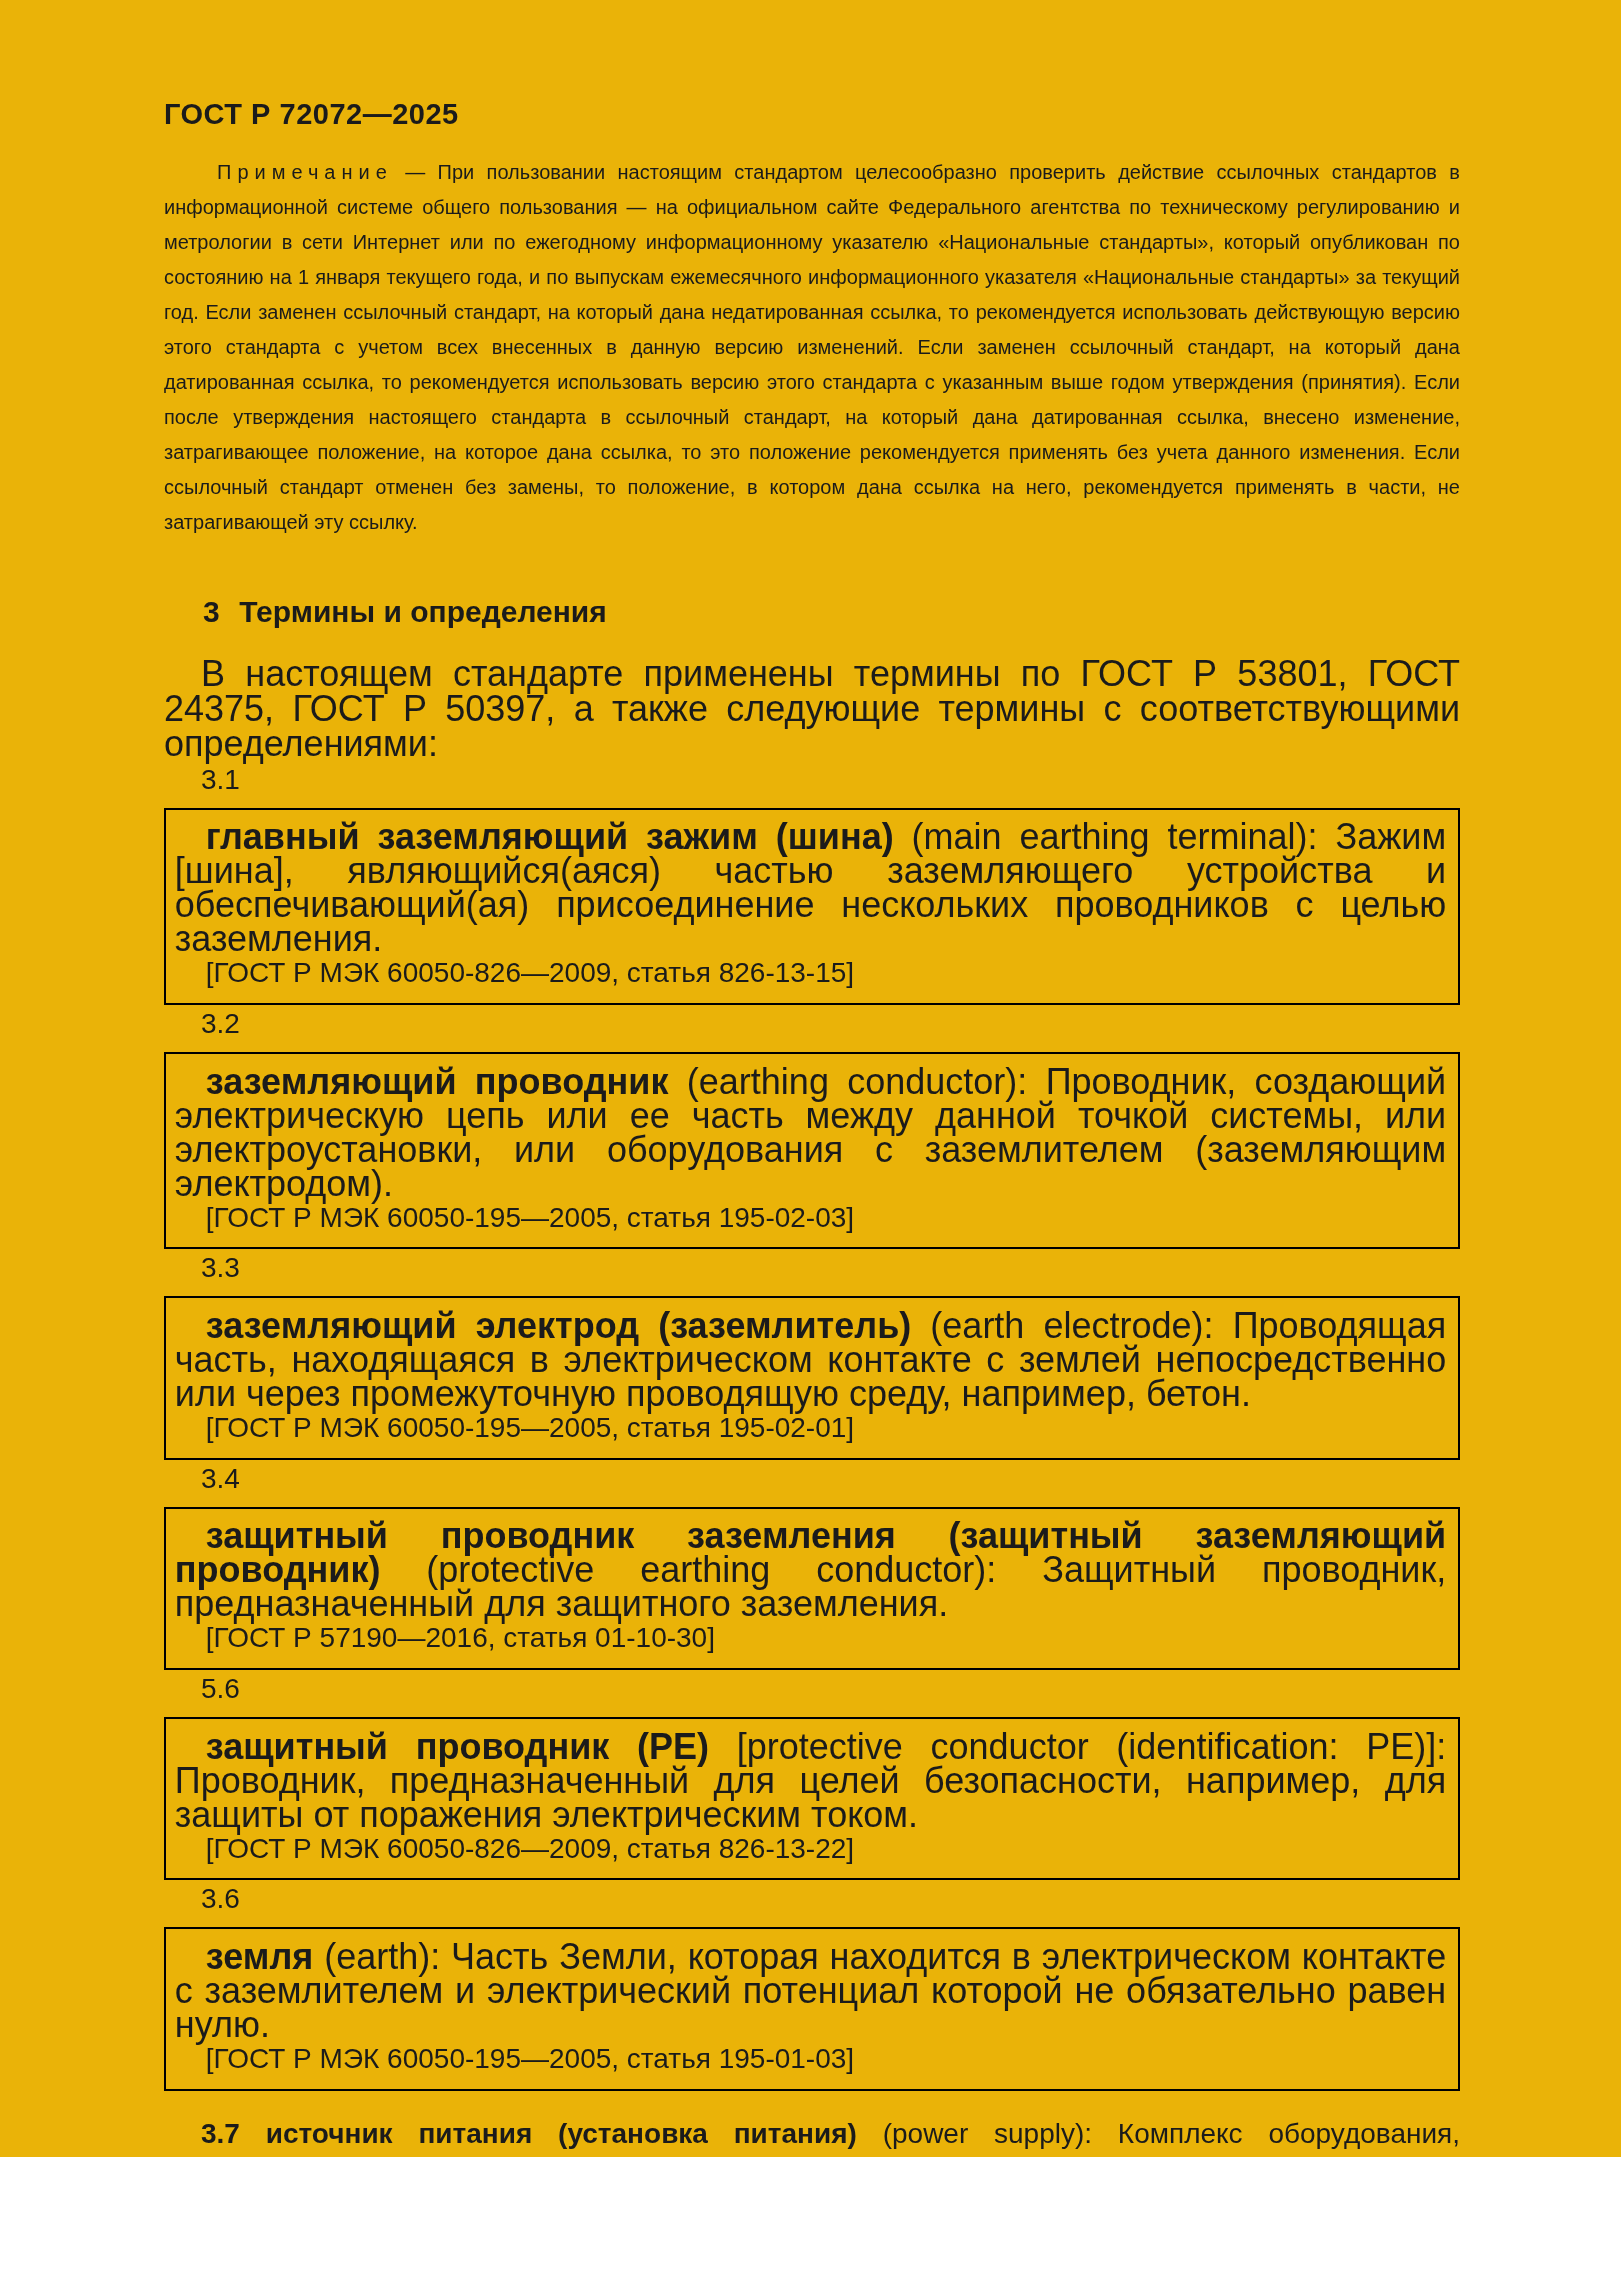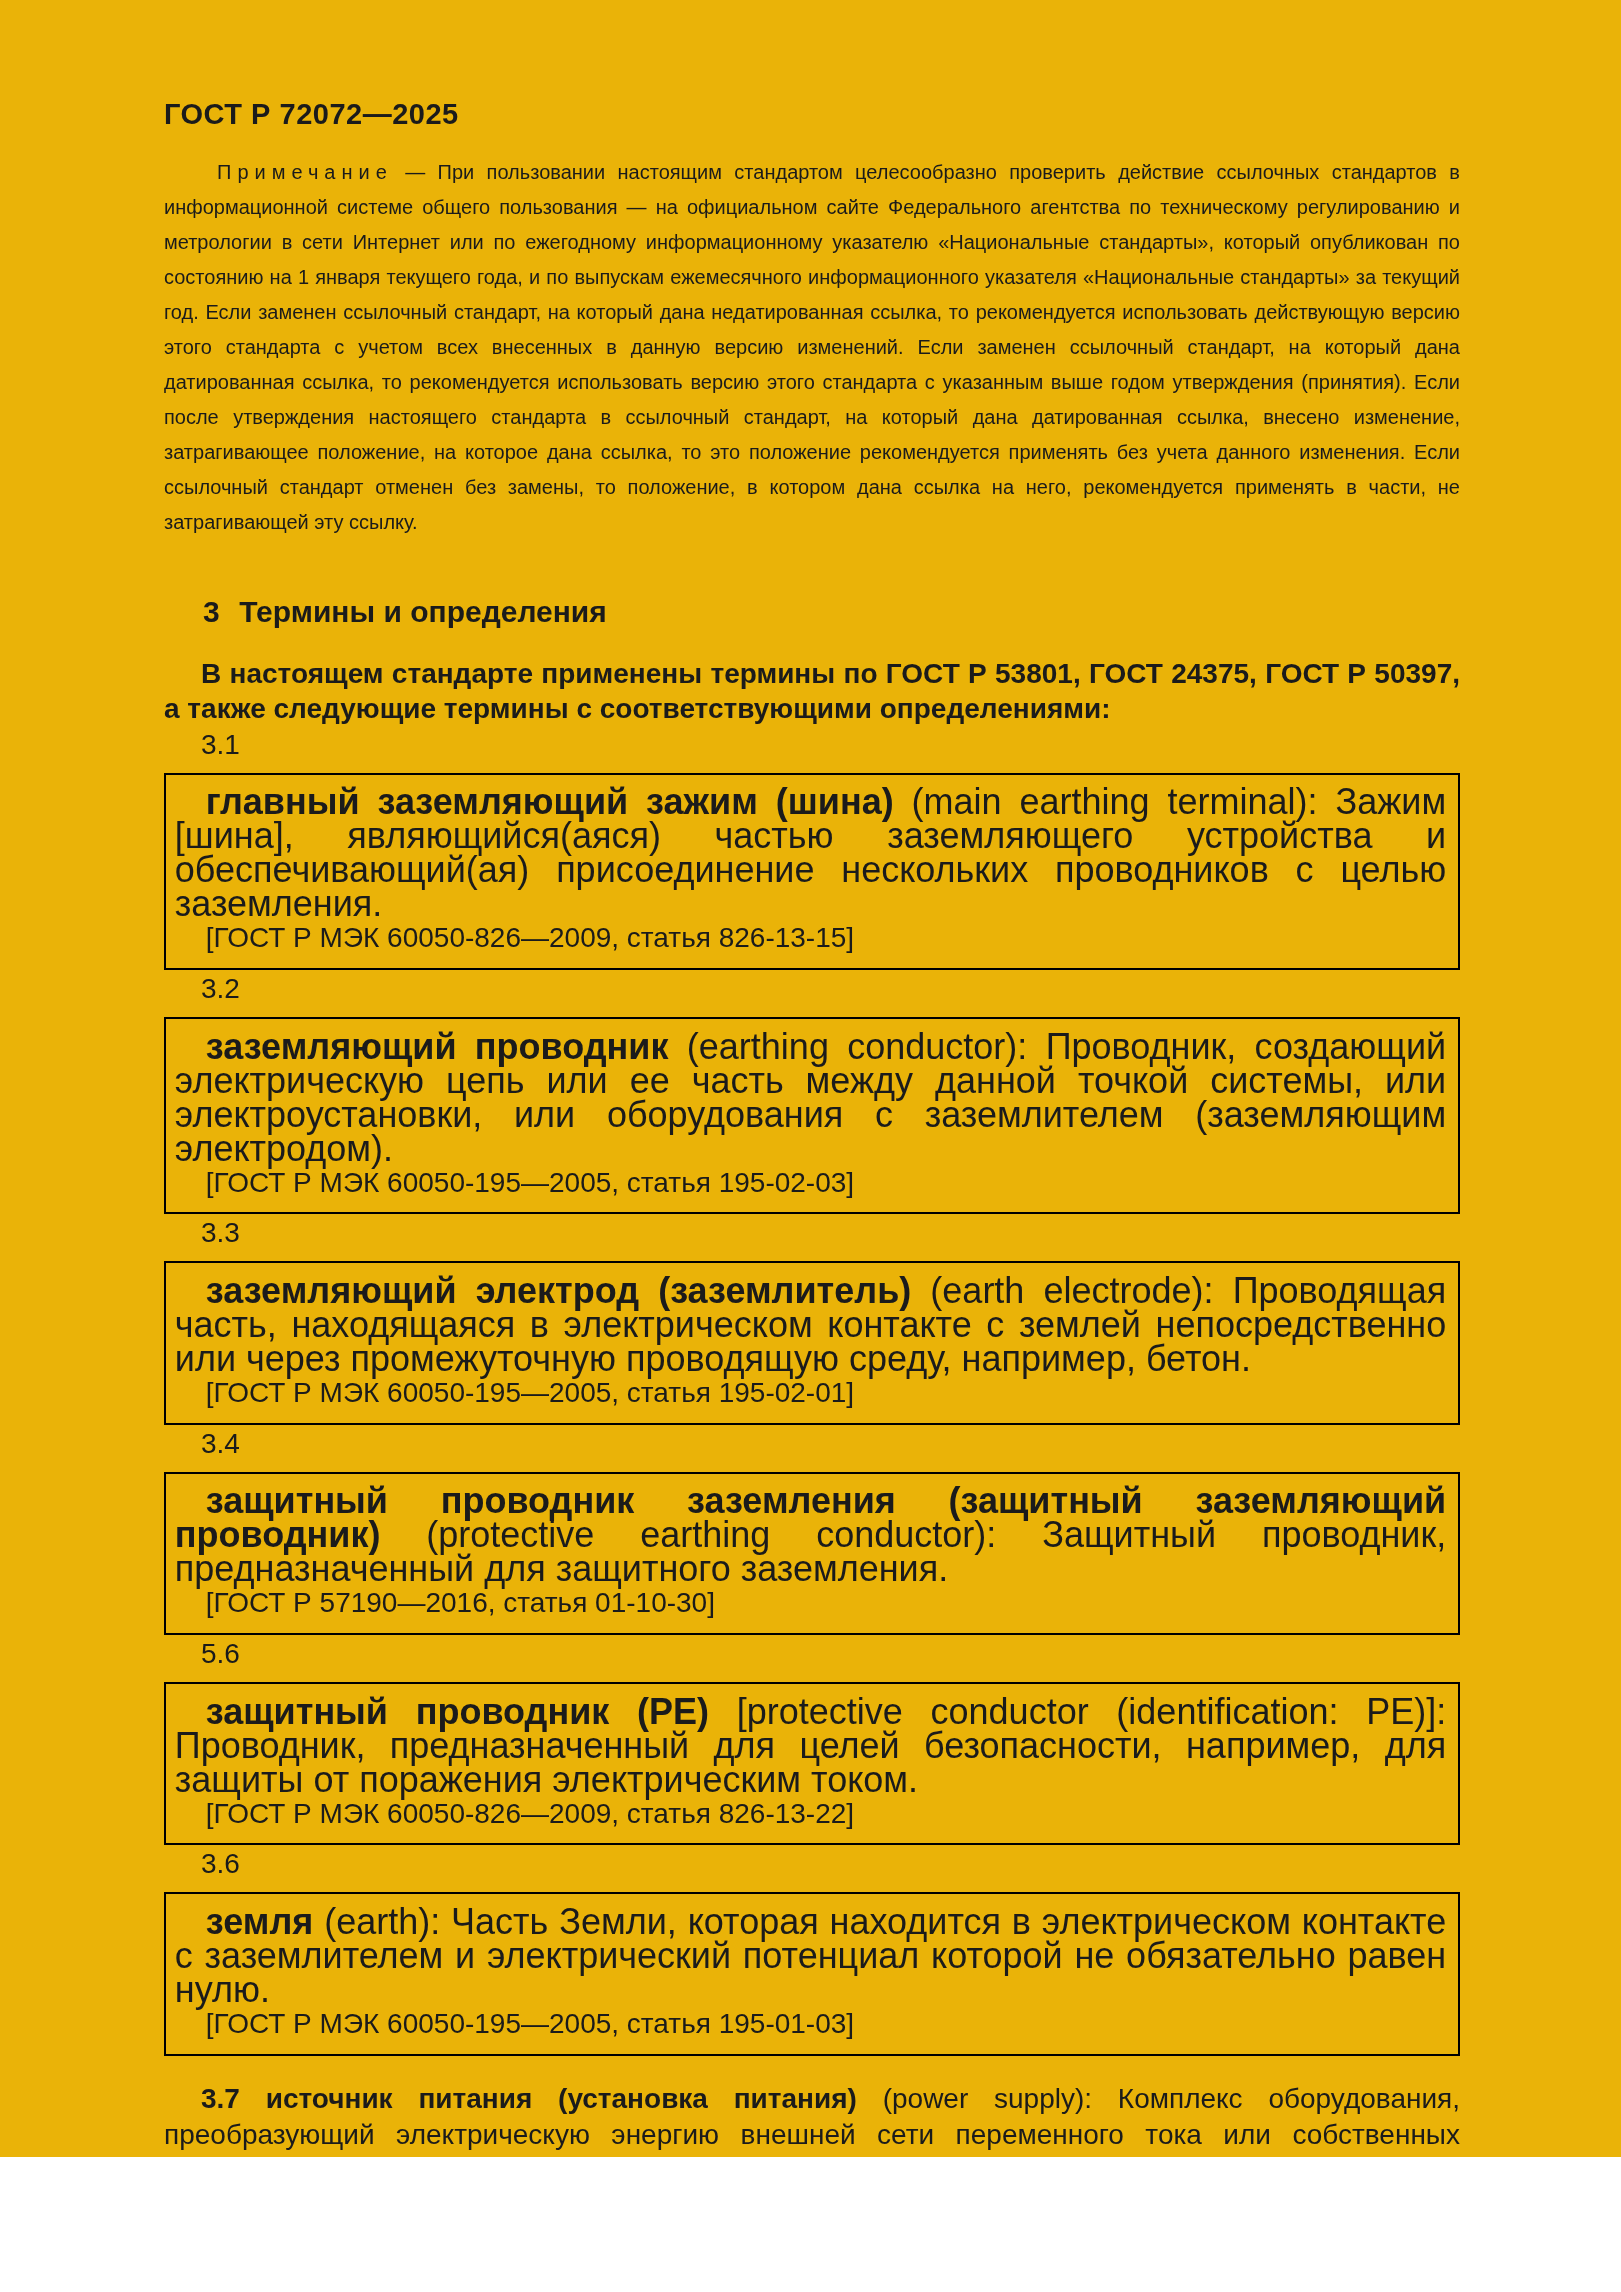--- a/index.html
+++ b/index.html
@@ -29,25 +29,24 @@
   .note-label { letter-spacing: 0.30em; }
   .section-heading {
     margin-top: 55px;
     padding-left: 39px;
     font-size: 30px;
     font-weight: bold;
   }
   .section-heading .sec-num { margin-right: 19.6px; }
   .intro {
     margin-top: 27.4px;
-    font-size: 28px;
+    font-size: 36px;
     line-height: 35px;
     text-align: justify;
     text-indent: 37px;
-    font-weight: bold;
   }
   .term-number {
     margin-top: 2px;
     padding-left: 37px;
     font-size: 28px;
     line-height: 33px;
   }
   .term-box {
     margin-top: 11.8px;
     border: 2.9px solid #000000;

